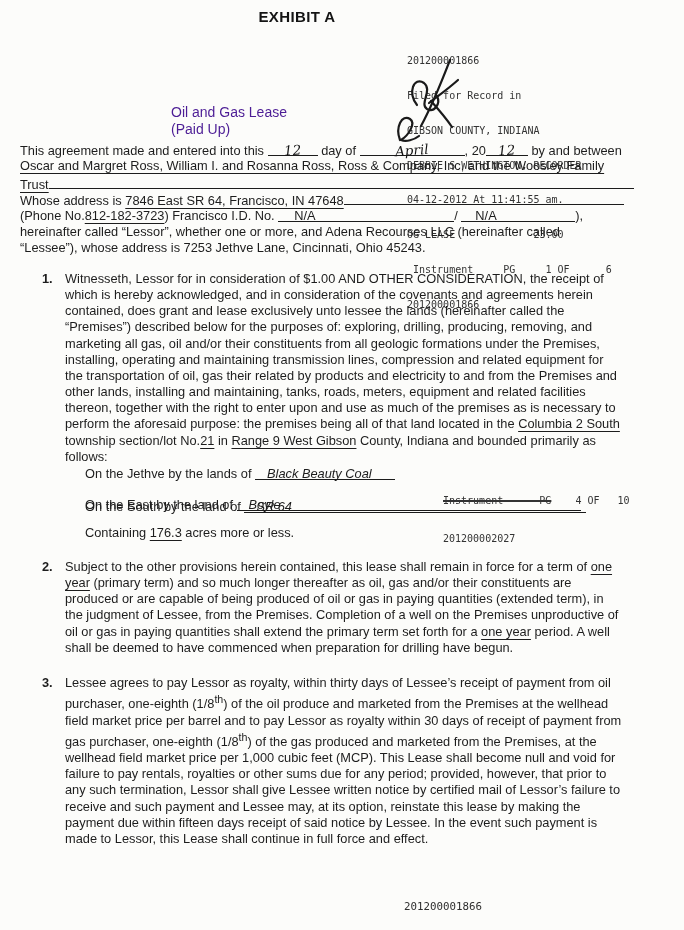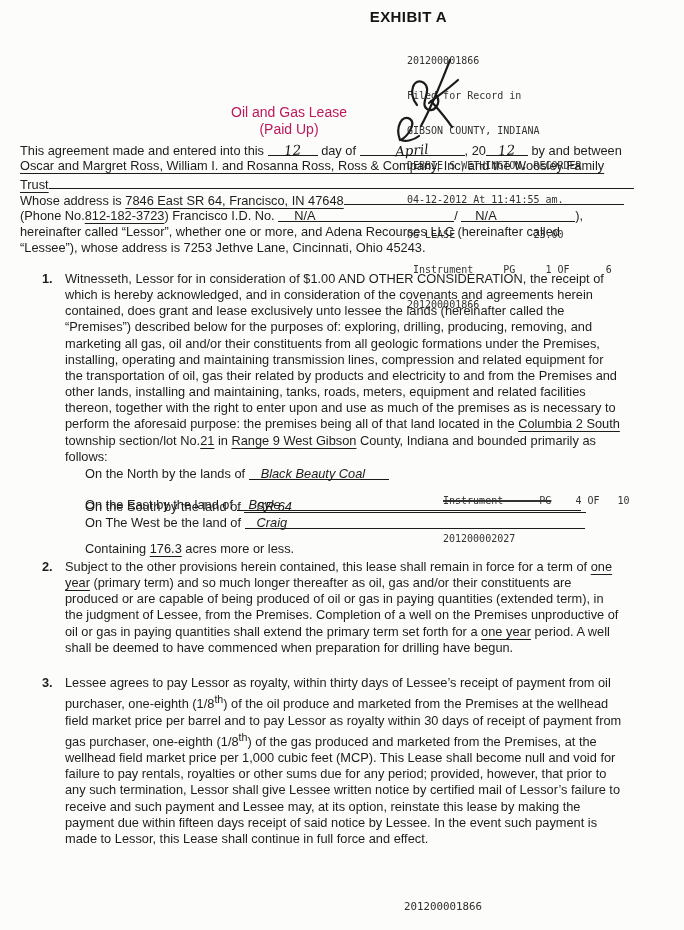--- a/index.html
+++ b/index.html
@@ -2,32 +2,32 @@
 <html><head>
 <meta charset="utf-8">
 <style>
   html,body { margin:0; padding:0; background:#e8e8e8; }
   .page {
     position:relative; width:684px; height:930px; margin:0 auto;
     background:#fcfcfa; overflow:hidden;
     font-family:"Liberation Sans", sans-serif; color:#1d1d1d;
   }
   .exhibit {
-    position:absolute; top:8px; left:147px; width:300px; text-align:right;
+    position:absolute; top:8px; left:147px; width:300px; text-align:center;
     font-weight:bold; font-size:15px; letter-spacing:0.4px; color:#141414;
   }
   .rstamp {
     position:absolute; top:32px; left:407px;
     font-family:"DejaVu Sans Mono", monospace; font-size:10px; line-height:11.6px;
     color:#333; white-space:pre;
   }
   .signature { position:absolute; top:52px; left:388px; }
   .dtitle {
-    position:absolute; top:104px; left:139px; width:300px; text-align:center;
-    font-size:14px; line-height:17px; color:#be185d;
+    position:absolute; top:104px; left:171px; width:300px; 
+    font-size:14px; line-height:17px; color:#4c1d95;
   }
   .intro {
     position:absolute; top:142px; left:20px; width:622px;
     font-size:12.8px; line-height:16.4px;
   }
   .iline { height:16.4px; white-space:nowrap; }
   .blank {
     display:inline-block; border-bottom:1.5px solid #1c1c1c; height:13px;
     vertical-align:baseline; text-align:center;
   }
@@ -132,34 +132,30 @@
     </div>
   </div>
 
   <div class="clause c1">
     <span class="num">1.</span>
     <div class="ctext"><span>Witnesseth, Lessor for in consideration of $1.00 AND OTHER CONSIDERATION, the receipt of which is hereby acknowledged, and in consideration of the covenants and agreements herein contained, does grant and lease exclusively unto lessee the lands (hereinafter called the “Premises”) described below for the purposes of: exploring, drilling, producing, removing, and marketing all gas, oil and/or their constituents from all geologic formations under the Premises, installing, operating and maintaining transmission lines, compression and related equipment for the transportation of oil, gas their related by products and electricity to and from the Premises and other lands, installing and maintaining, tanks, roads, meters, equipment and related facilities thereon, together with the right to enter upon and use as much of the premises as is necessary to perform the aforesaid purpose: the premises being all of that land located in the </span><span class="ul">Columbia 2 South</span><span> township section/lot No.</span><span class="ul">21</span><span> in </span><span class="ul">Range 9 West Gibson</span><span> County, Indiana and bounded primarily as follows:</span></div>
   </div>
 
   <div class="bounds">
     <div class="brow">
-      <span>On the North by the lands of</span>
+      <span>On the Jethve by the lands of</span>
       <span class="bfill bf1"><span>Black Beauty Coal</span></span>
     </div>
     <div class="brow">
       <span>On the East by the land of</span>
       <span class="bfill bf2"><span>Boyle</span></span>
     </div>
     <div class="brow">
       <span>On the South by the land of</span>
       <span class="bfill bf3"><span>SR 64</span></span>
-    </div>
-    <div class="brow">
-      <span>On The West be the land of</span>
-      <span class="bfill bf4"><span>Craig</span></span>
     </div>
     <div class="containing">
       <span>Containing</span>
       <span class="ul">176.3</span>
       <span>acres more or less.</span>
     </div>
   </div>
 
   <div class="ostamp">
     <div><span class="strike">Instrument      PG</span><span>    4 OF   10</span></div>

